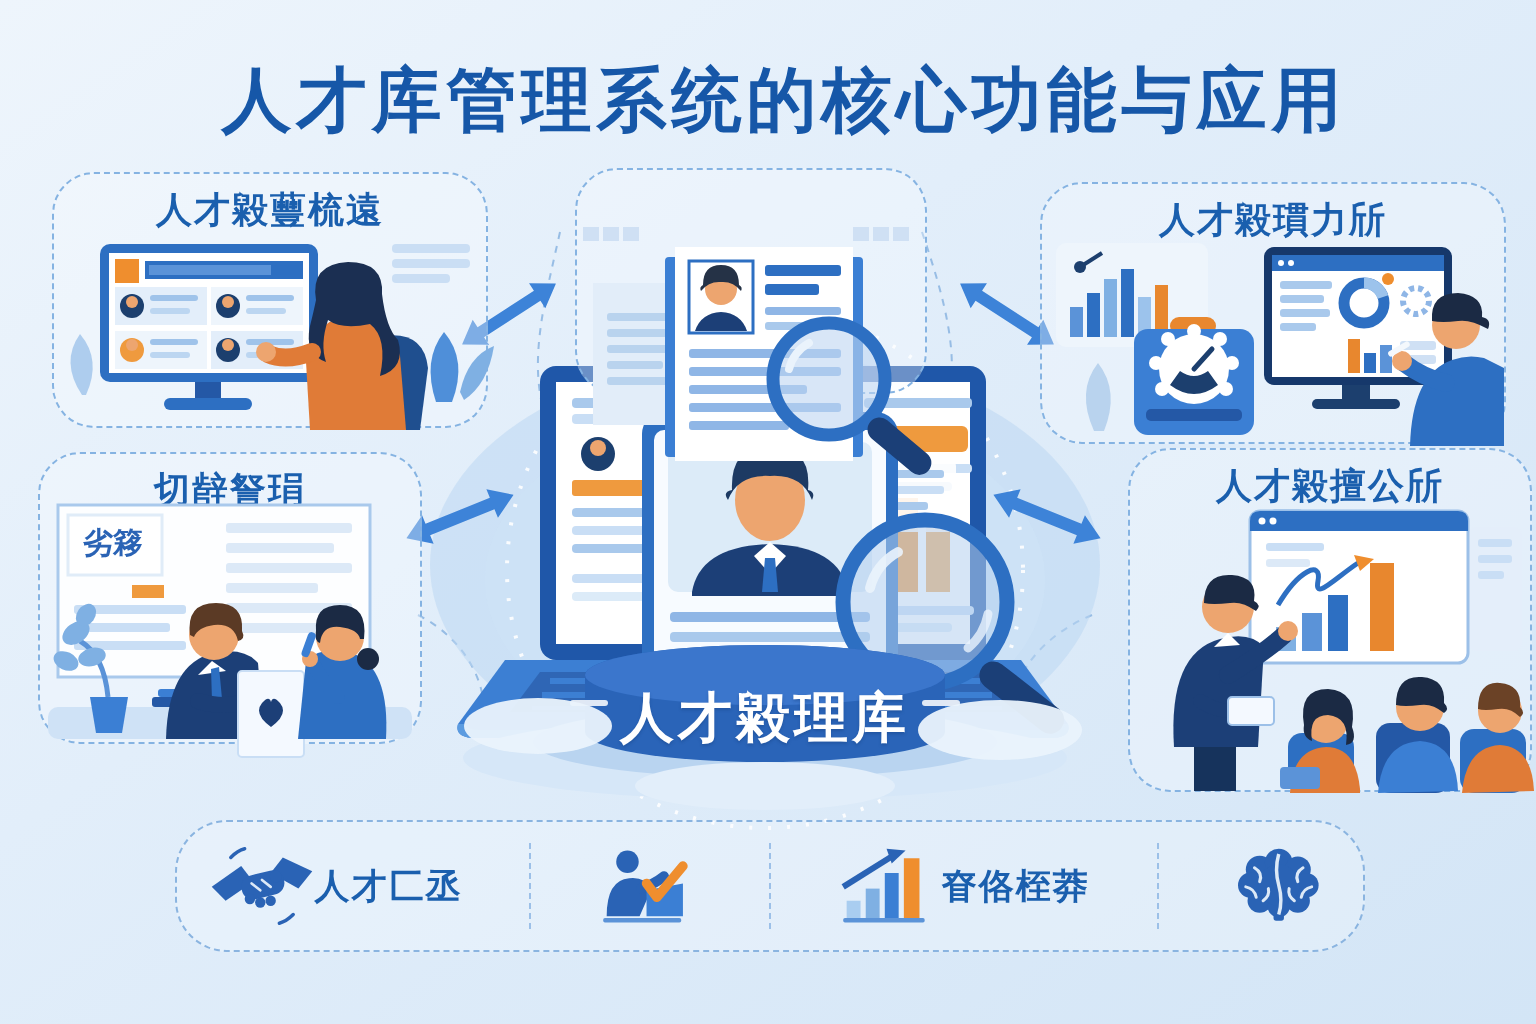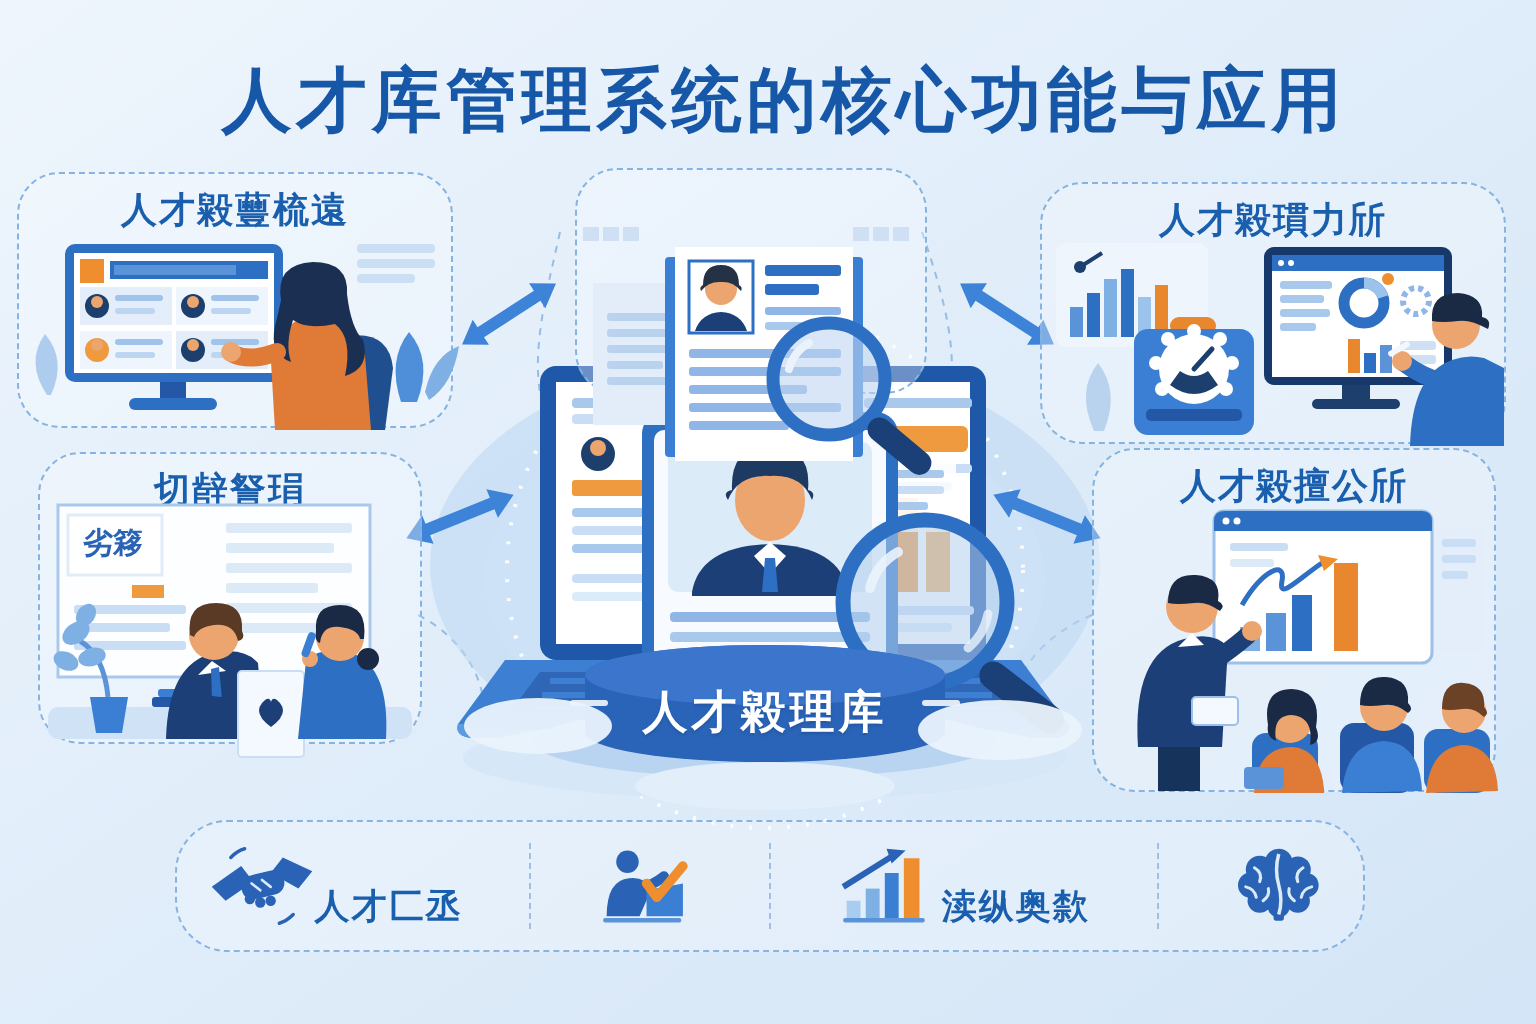--- a/index.html
+++ b/index.html
@@ -16,34 +16,34 @@
     position:absolute;border:2px dashed #85b3e2;border-radius:42px;
     background:rgba(248,252,255,0.35);
   }
   .panel-label{
     position:absolute;top:12px;left:0;width:100%;text-align:center;
     font-size:36px;font-weight:800;color:#1a5fae;letter-spacing:2px;
   }
   .panel svg.illus{position:absolute;left:0;bottom:-4px;width:100%;overflow:visible;}
   .arrow{position:absolute;}
   .pedestal-label{
-    position:absolute;text-align:center;font-size:45px;font-weight:800;color:#ffffff;
+    position:absolute;text-align:center;font-size:54px;font-weight:800;color:#ffffff;
     letter-spacing:4px;text-shadow:0 2px 3px rgba(20,60,120,.35);
   }
   .board-sign{
     position:absolute;display:flex;align-items:center;justify-content:center;
     font-size:30px;font-weight:800;color:#2a63b5;
   }
   .footer{
     position:absolute;left:175px;top:820px;width:1186px;height:128px;
     border:2px dashed #8ab4e0;border-radius:52px;
     display:flex;align-items:center;justify-content:space-around;
     background:rgba(248,252,255,0.3);
   }
-  .footer-item{display:flex;align-items:flex-end;}
+  .footer-item{display:flex;align-items:center;}
   .footer-item svg{width:104px;height:88px;}
   .footer-label{font-size:35px;font-weight:800;color:#1a5fae;letter-spacing:2px;}
   .sep{width:0;height:86px;border-left:2px dashed #9cc0e8;}
 </style>
 </head>
 <body>
 
 <div class="canvas">
 
   <h1 class="title">人才库管理系统的核心功能与应用</h1>
@@ -147,21 +147,21 @@
   <svg class="arrow" viewBox="0 0 150 48" style="left:951px;top:296px;width:112px;height:36px;transform:rotate(33deg)">
     <polygon points="0,24 30,4 30,16 120,16 120,4 150,24 120,44 120,32 30,32 30,44" fill="#3d83d8"></polygon>
   </svg>
   <svg class="arrow" viewBox="0 0 150 48" style="left:402px;top:498px;width:116px;height:37px;transform:rotate(-22deg)">
     <polygon points="0,24 30,4 30,16 120,16 120,4 150,24 120,44 120,32 30,32 30,44" fill="#3d83d8"></polygon>
   </svg>
   <svg class="arrow" viewBox="0 0 150 48" style="left:988px;top:498px;width:118px;height:37px;transform:rotate(22deg)">
     <polygon points="0,24 30,4 30,16 120,16 120,4 150,24 120,44 120,32 30,32 30,44" fill="#3d83d8"></polygon>
   </svg>
 
-  <div class="panel" style="left:17px;top:172px;width:432px;height:252px;">
+  <div class="panel" style="left:52px;top:172px;width:432px;height:252px;">
     <div class="panel-label">人才毇蘴梳遠</div>
     <svg class="illus" viewBox="0 0 432 190" style="height:190px">
       <path d="M28,155 Q6,122 26,94 Q48,120 32,155 Z" fill="#aecdee"></path>
       <path d="M382,162 Q368,120 390,92 Q414,120 398,162 Z" fill="#4f8fd9"></path>
       <path d="M406,152 Q414,116 440,106 Q434,144 410,160 Z" fill="#7fb0e3"></path>
       <g fill="#cadef4">
         <rect x="338" y="4" width="78" height="9" rx="4"></rect>
         <rect x="338" y="19" width="78" height="9" rx="4"></rect>
         <rect x="338" y="34" width="58" height="9" rx="4"></rect>
       </g>
@@ -368,21 +368,21 @@
       <path d="M390,80 q-2,-28 26,-28 q26,2 24,24 q10,2 6,12 q-18,-10 -30,-8 q-16,2 -26,0 z" fill="#1b2a44"></path>
       <path d="M404,142 q-24,-6 -42,-20" stroke="#2d6fc2" stroke-width="18" fill="none" stroke-linecap="round"></path>
       <circle cx="360" cy="120" r="10" fill="#eda56f"></circle>
       <g transform="translate(350,112) rotate(-30)">
         <rect x="-4" y="-3" width="24" height="6" rx="3" fill="#f4f8fc"></rect>
       </g>
     </svg>
   </div>
   <div class="board-sign" style="left:66px;top:513px;width:94px;height:60px;border-radius:12px;">劣簃</div>
 
-  <div class="panel" style="left:1092px;top:448px;width:400px;height:340px;">
+  <div class="panel" style="left:1128px;top:448px;width:400px;height:340px;">
     <div class="panel-label">人才毇擅公斦</div>
     <svg class="illus" viewBox="0 0 400 295" style="height:295px">
 
       <rect x="338" y="28" width="54" height="124" rx="8" fill="#e4eefa"></rect>
       <g fill="#c9def5">
         <rect x="348" y="40" width="34" height="8" rx="3"></rect>
           <rect x="348" y="56" width="34" height="8" rx="3"></rect>
         <rect x="348" y="72" width="26" height="8" rx="3"></rect>
       </g>
       <g fill="#b9d3ee">
@@ -471,21 +471,21 @@
     <div class="footer-item">
       <svg viewBox="0 0 120 90">
         <rect x="10" y="62" width="16" height="20" fill="#a9cdf0"></rect>
         <rect x="32" y="48" width="16" height="34" fill="#7fb0e3"></rect>
         <rect x="54" y="30" width="16" height="52" fill="#3b7fd4"></rect>
         <rect x="76" y="13" width="18" height="69" fill="#ef8e2e"></rect>
         <path d="M6,46 L62,11" stroke="#2a63b5" stroke-width="7"></path>
         <polygon points="56,2 78,4 62,19" fill="#2a63b5"></polygon>
         <rect x="6" y="82" width="94" height="5" rx="2" fill="#5b93d8"></rect>
       </svg>
-      <div class="footer-label">渎纵奥歀</div>
+      <div class="footer-label">眘佫桎莽</div>
     </div>
 
     <div class="sep"></div>
 
     <div class="footer-item">
       <svg viewBox="0 0 120 90">
         <g fill="#2a63b5">
           <circle cx="40" cy="26" r="16"></circle>
             <circle cx="62" cy="18" r="16"></circle>
             <circle cx="84" cy="26" r="15"></circle>

